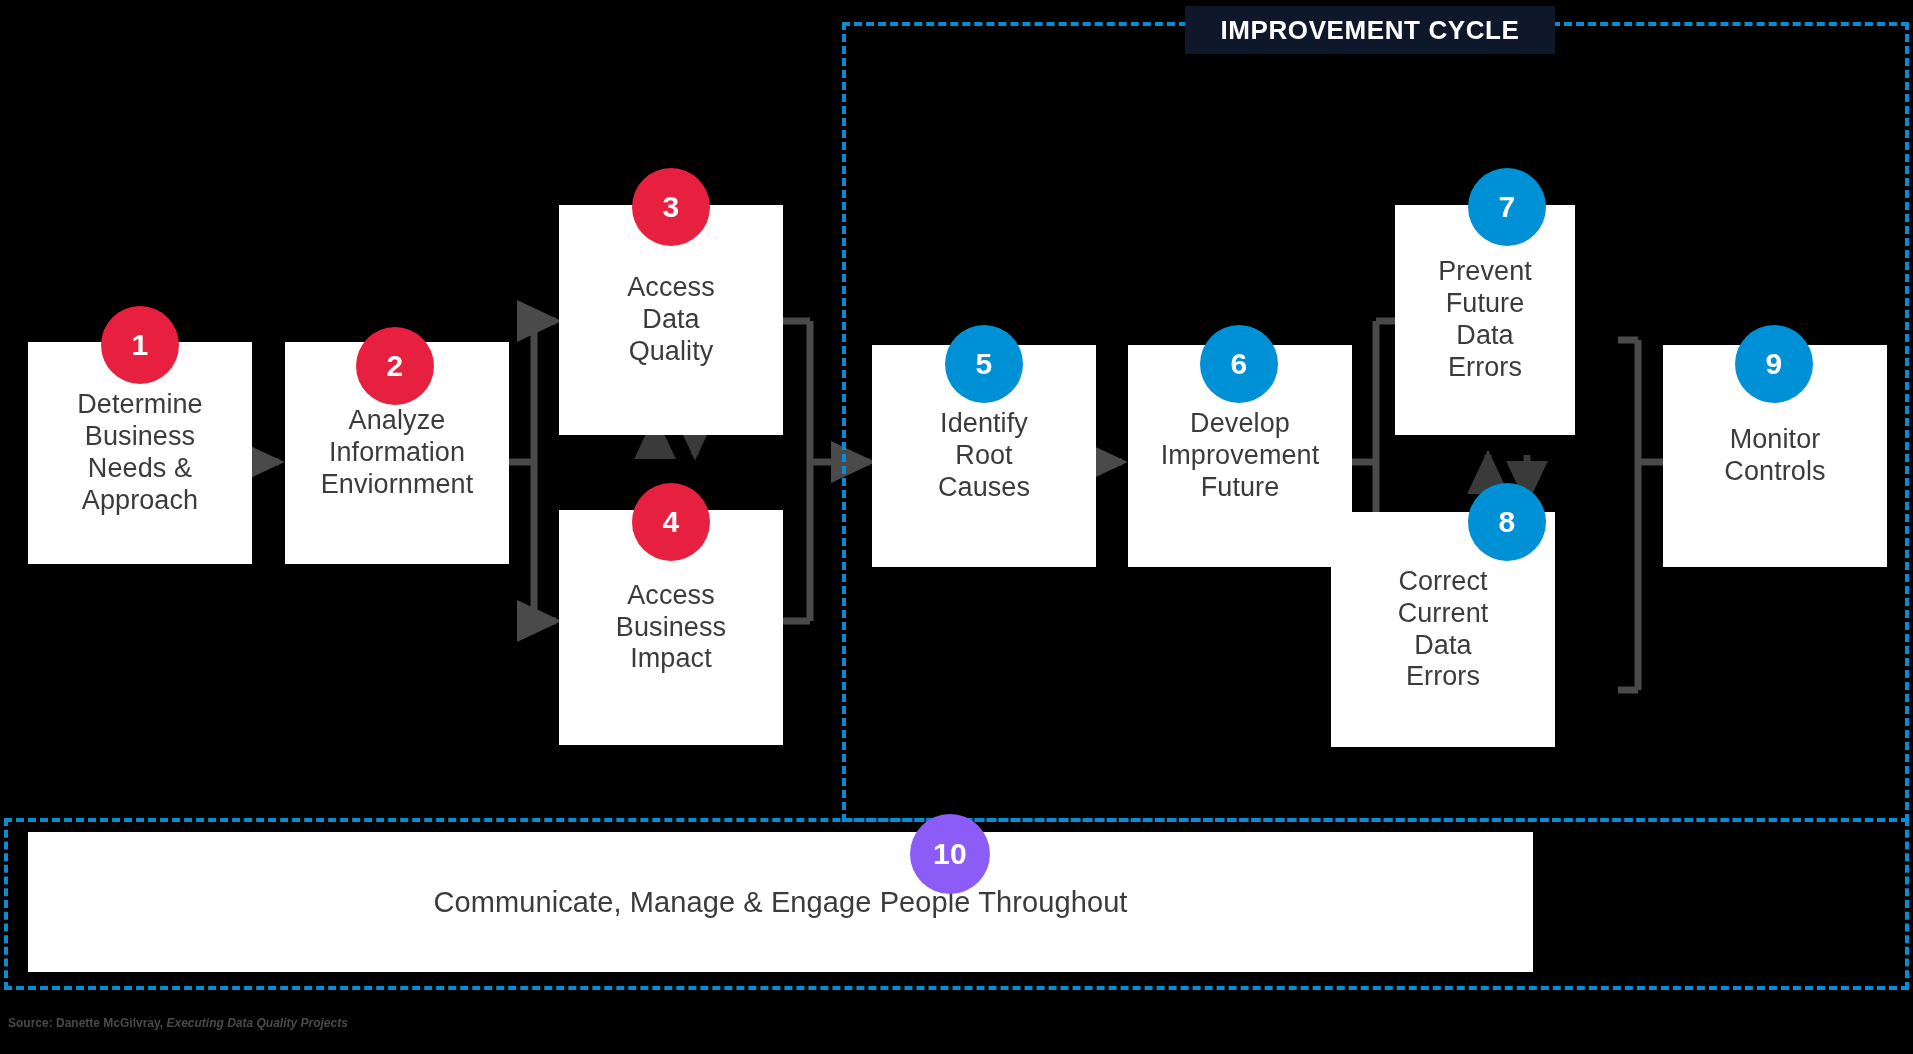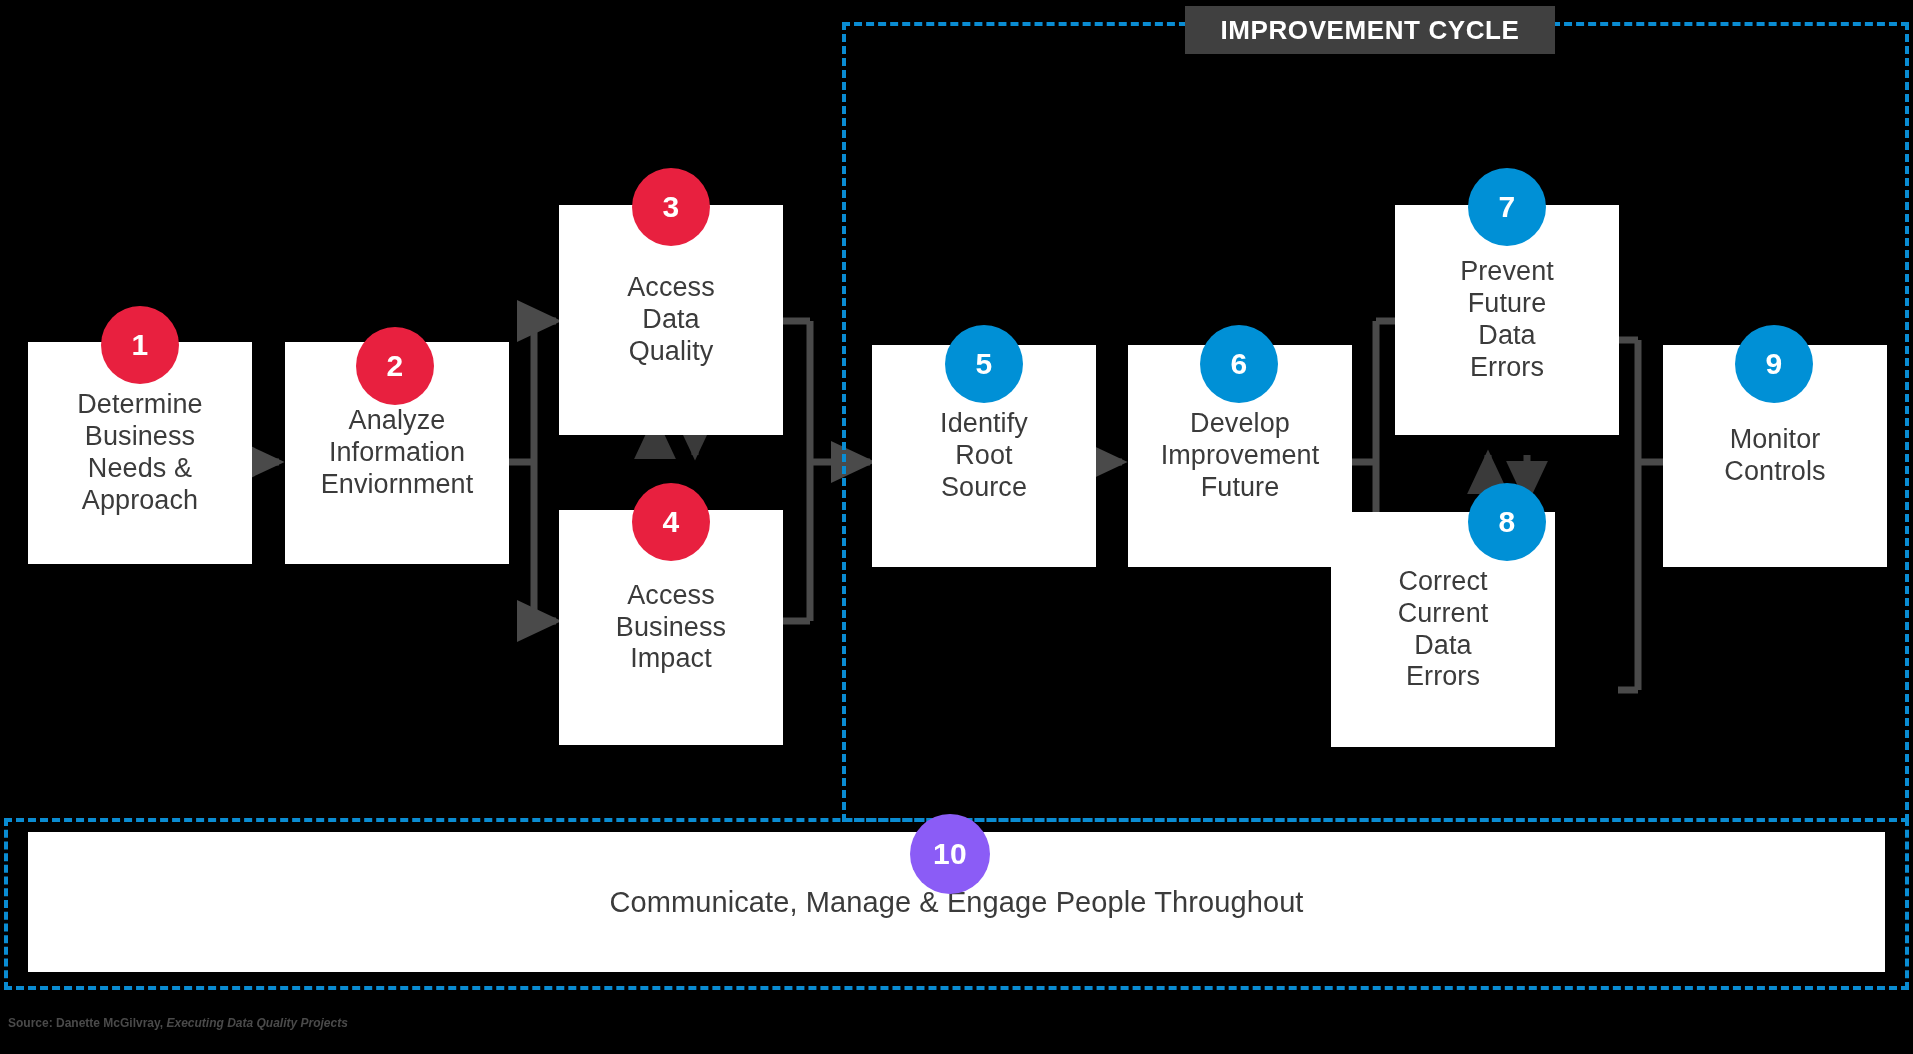--- a/index.html
+++ b/index.html
@@ -67,21 +67,21 @@
   
   #cycle-region {
     position: absolute;
     border: 4px dashed #0a8cd2;
     box-sizing: border-box;
     z-index: 2;
     background: transparent;
   }
   #cycle-banner {
     position: absolute;
-    background: #404040;
+    background: #0f172a;
     display: flex;
     align-items: center;
     justify-content: center;
     z-index: 25;
   }
   #cycle-banner span {
     color: #ffffff;
     font-size: 26px;
     font-weight: bold;
     letter-spacing: 0.6px;
@@ -226,36 +226,36 @@
 Business
 Impact</div>
   </div>
   <div class="badge" style="left:632px; top:483px; width:78px; height:78px; background:#e8203f;">
     <span class="badge-num">4</span>
   </div>
 
   <div class="box" style="left:872px; top:345px; width:224px; height:222px;">
     <div class="box-label">Identify
 Root
-Source</div>
+Causes</div>
   </div>
   <div class="badge" style="left:945px; top:325px; width:78px; height:78px; background:#0090d6;">
     <span class="badge-num">5</span>
   </div>
 
   <div class="box" style="left:1128px; top:345px; width:224px; height:222px;">
     <div class="box-label">Develop
 Improvement
 Future</div>
   </div>
   <div class="badge" style="left:1200px; top:325px; width:78px; height:78px; background:#0090d6;">
     <span class="badge-num">6</span>
   </div>
 
-  <div class="box" style="left:1395px; top:205px; width:224px; height:230px;">
+  <div class="box" style="left:1395px; top:205px; width:180px; height:230px;">
     <div class="box-label">Prevent
 Future
 Data
 Errors</div>
   </div>
   <div class="badge" style="left:1468px; top:168px; width:78px; height:78px; background:#0090d6;">
     <span class="badge-num">7</span>
   </div>
 
   <div class="box" style="left:1331px; top:512px; width:224px; height:235px;">
@@ -271,21 +271,21 @@
   <div class="box" style="left:1663px; top:345px; width:224px; height:222px;">
     <div class="box-label">Monitor
 Controls</div>
   </div>
   <div class="badge" style="left:1735px; top:325px; width:78px; height:78px; background:#0090d6;">
     <span class="badge-num">9</span>
   </div>
 
   <div id="bottom-region" style="left:4px; top:818px; width:1905px; height:172px;"></div>
 
-  <div id="bottom-bar" class="box" style="left:28px; top:832px; width:1857px; height:140px;">
+  <div id="bottom-bar" class="box" style="left:28px; top:832px; width:1505px; height:140px;">
     <span>Communicate, Manage &amp; Engage People Throughout</span>
   </div>
   <div class="badge" style="left:910px; top:814px; width:80px; height:80px; background:#8b5cf6;align-items:center;">
     <span class="badge-num">10</span>
   </div>
 
   <div id="source-line">
     <span>Source: Danette McGilvray, </span><span class="title">Executing Data Quality Projects</span>
   </div>
 

